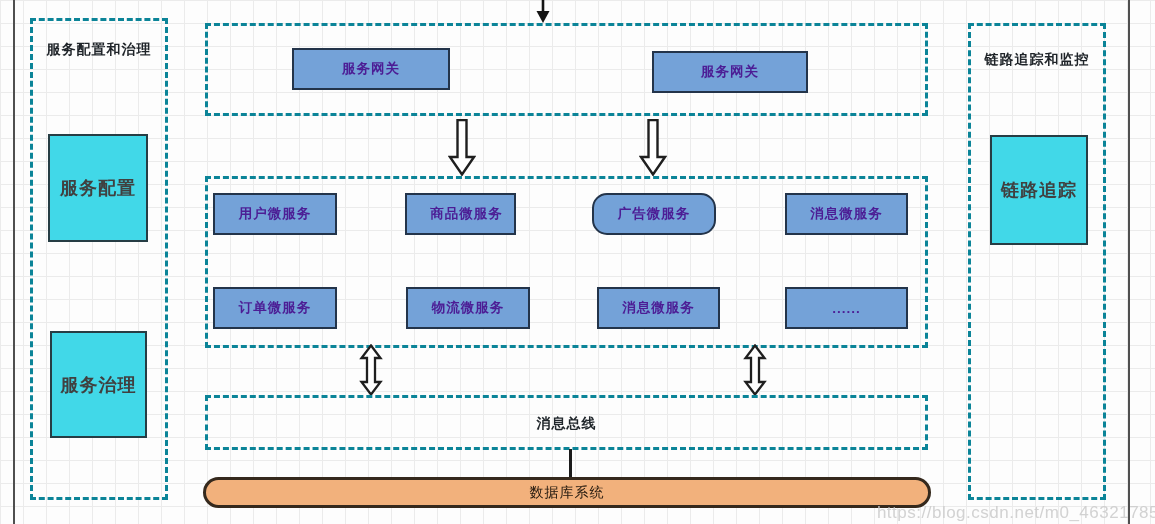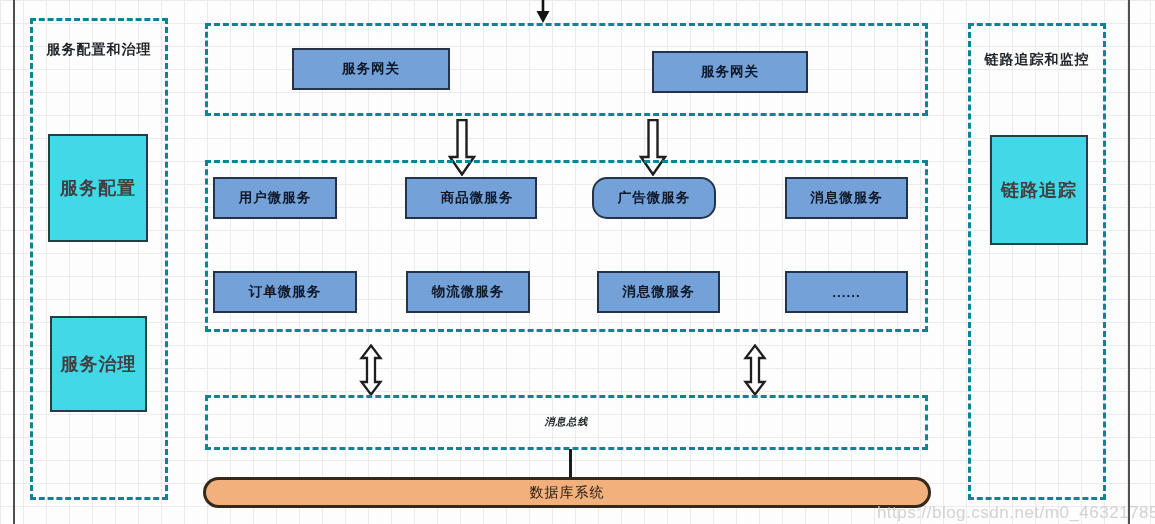--- a/index.html
+++ b/index.html
@@ -19,25 +19,25 @@
     font-weight:bold;font-size:14px;color:#1f2429;letter-spacing:1px;
   }
   .cyan-box{
     position:absolute;background:#41d8e8;border:2.5px solid #263d44;box-sizing:border-box;
     display:flex;align-items:center;justify-content:center;
     font-weight:bold;font-size:18px;color:#404040;letter-spacing:1px;
   }
   .blue-box{
     position:absolute;background:#74a2d8;border:2.5px solid #23344a;box-sizing:border-box;
     display:flex;align-items:center;justify-content:center;
-    font-weight:bold;font-size:13.5px;color:#0f172a;letter-spacing:1px;
+    font-weight:bold;font-size:13.5px;color:#4c1d95;letter-spacing:1px;
   }
   .bus-label{
     position:absolute;left:0;right:0;top:17px;text-align:center;
-    font-weight:bold;font-size:10px;color:#20262b;letter-spacing:1px;font-style:italic;
+    font-weight:bold;font-size:14px;color:#20262b;letter-spacing:1px;
   }
   .db-box{
     position:absolute;left:203px;top:477px;width:728px;height:31px;box-sizing:border-box;
     background:#f2b17c;border:3px solid #35291d;border-radius:16px;
     display:flex;align-items:center;justify-content:center;
     font-weight:normal;font-size:14px;color:#22180e;letter-spacing:1px;
   }
   .arrow{position:absolute;}
   .connector{position:absolute;left:569px;top:449px;width:3px;height:29px;background:#1b1b1b;}
   .watermark{
@@ -52,21 +52,21 @@
 <div class="stage">
 
   <div class="edge-line" style="left:13px;"></div>
   <div class="edge-line" style="left:1128px;"></div>
 
   <div class="dashed-panel" style="left:30px;top:18px;width:138px;height:482px;">
     <div class="panel-title" style="top:20px;">服务配置和治理</div>
     <div class="cyan-box" style="left:15px;top:113px;width:100px;height:108px;">
       <span>服务配置</span>
     </div>
-    <div class="cyan-box" style="left:17px;top:295px;width:97px;height:96px;">
+    <div class="cyan-box" style="left:17px;top:310px;width:97px;height:107px;">
       <span>服务治理</span>
     </div>
   </div>
 
   <svg class="arrow" style="left:531px;top:0;" width="24" height="24" viewBox="0 0 24 24">
     <line x1="12" y1="0" x2="12" y2="12" stroke="#141414" stroke-width="2.6"></line>
     <polygon points="12,23 5.5,11 18.5,11" fill="#141414"></polygon>
   </svg>
 
   <div class="dashed-panel" style="left:205px;top:23px;width:723px;height:93px;">
@@ -78,34 +78,34 @@
     </div>
   </div>
 
   <svg class="arrow" style="left:448px;top:119px;" width="28" height="57" viewBox="0 0 28 57">
     <path d="M9.5 1 L18.5 1 L18.5 38 L26 38 L14 55.5 L2 38 L9.5 38 Z" fill="#ffffff" stroke="#1f1f1f" stroke-width="2.4" stroke-linejoin="miter"></path>
   </svg>
   <svg class="arrow" style="left:639px;top:119px;" width="28" height="57" viewBox="0 0 28 57">
     <path d="M9.5 1 L18.5 1 L18.5 38 L26 38 L14 55.5 L2 38 L9.5 38 Z" fill="#ffffff" stroke="#1f1f1f" stroke-width="2.4" stroke-linejoin="miter"></path>
   </svg>
 
-  <div class="dashed-panel" style="left:205px;top:160px;width:723px;height:172px;">
+  <div class="dashed-panel" style="left:205px;top:176px;width:723px;height:172px;">
     <div class="blue-box" style="left:5px;top:14px;width:124px;height:42px;">
       <span>用户微服务</span>
     </div>
-    <div class="blue-box" style="left:197px;top:14px;width:132px;height:42px;padding-left:12px;">
+    <div class="blue-box" style="left:197px;top:14px;width:111px;height:42px;padding-left:12px;">
       <span>商品微服务</span>
     </div>
     <div class="blue-box" style="left:384px;top:14px;width:124px;height:42px;border-radius:15px;">
       <span>广告微服务</span>
     </div>
     <div class="blue-box" style="left:577px;top:14px;width:123px;height:42px;">
       <span>消息微服务</span>
     </div>
-    <div class="blue-box" style="left:5px;top:108px;width:144px;height:42px;">
+    <div class="blue-box" style="left:5px;top:108px;width:124px;height:42px;">
       <span>订单微服务</span>
     </div>
     <div class="blue-box" style="left:198px;top:108px;width:124px;height:42px;">
       <span>物流微服务</span>
     </div>
     <div class="blue-box" style="left:389px;top:108px;width:123px;height:42px;">
       <span>消息微服务</span>
     </div>
     <div class="blue-box" style="left:577px;top:108px;width:123px;height:42px;">
       <span>......</span>

